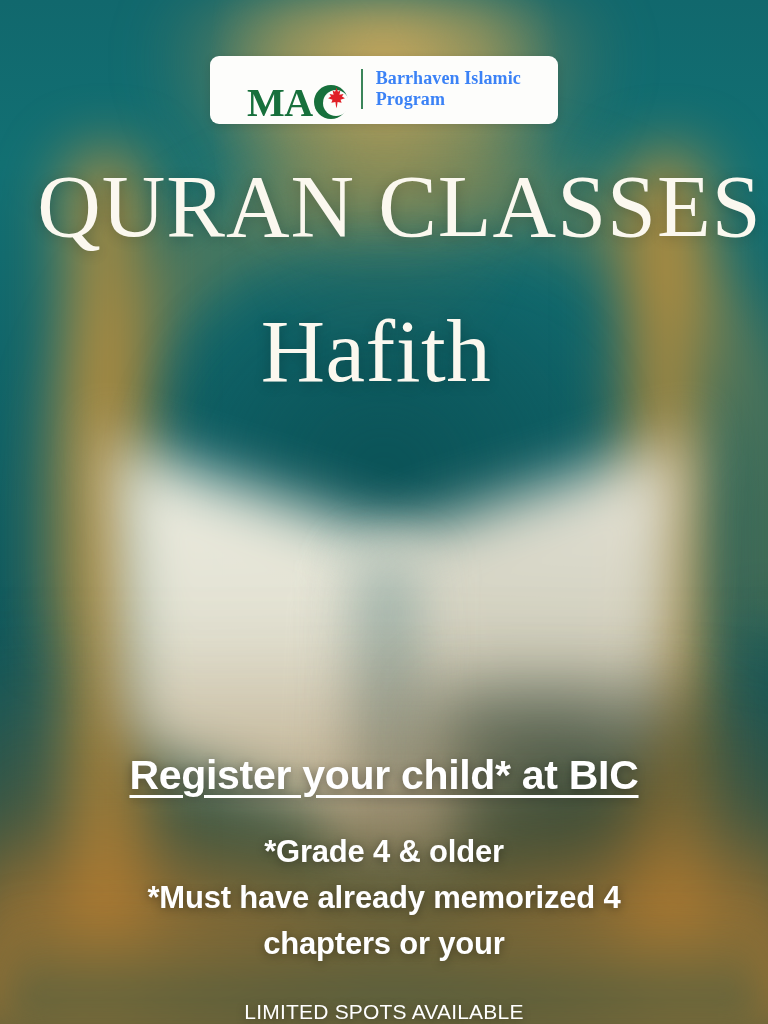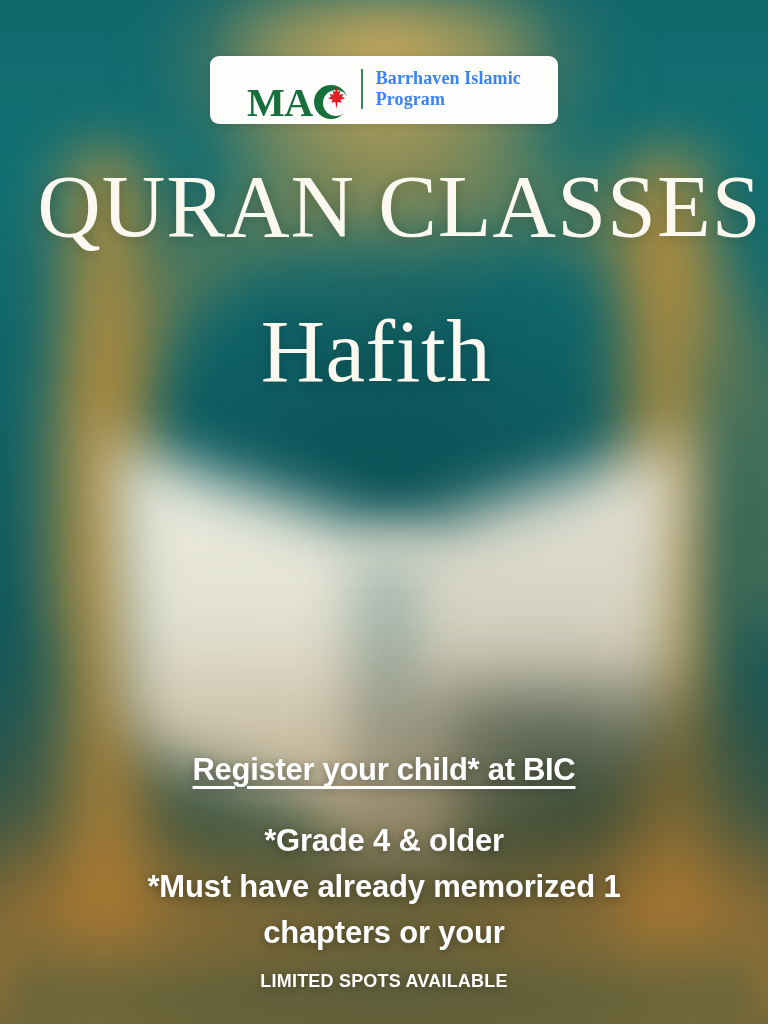--- a/index.html
+++ b/index.html
@@ -343,44 +343,44 @@
     left: 0;
     right: 0;
     top: 752px;
     text-align: center;
     color: #ffffff;
   }
 
   .cta-line {
     font-family: "Liberation Sans", sans-serif;
     font-weight: 700;
-    font-size: 31px;
+    font-size: 41px;
     letter-spacing: -0.3px;
     text-decoration: underline;
     text-underline-offset: 6px;
     text-decoration-thickness: 3px;
     text-shadow: 0 2px 10px rgba(0,0,0,0.35);
   }
 
   .req-lines {
     margin-top: 30px;
     font-family: "Liberation Sans", sans-serif;
     font-weight: 700;
     font-size: 31px;
     line-height: 1.49;
     letter-spacing: -0.2px;
     text-shadow: 0 2px 10px rgba(0,0,0,0.35);
   }
   .req-lines span { display: block; }
 
   .limited-line {
-    margin-top: 14px;
+    margin-top: 32px;
     font-family: "Liberation Sans", sans-serif;
-    font-weight: 700;
-    font-size: 18px;
+    font-weight: 400;
+    font-size: 21px;
     letter-spacing: 0.2px;
     text-shadow: 0 2px 10px rgba(0,0,0,0.35);
   }
 </style>
 </head>
 <body>
 
 <div class="poster">
 
   <div class="bg-layer bg-base"></div>
@@ -427,21 +427,21 @@
     <div class="subhead">
       <span>Hafith</span>
     </div>
 
     <div class="info-block">
 
       <div class="cta-line">Register your child* at BIC</div>
 
       <div class="req-lines">
         <span>*Grade 4 &amp; older</span>
-        <span>*Must have already memorized 1</span>
+        <span>*Must have already memorized 4</span>
         <span>chapters or your</span>
       </div>
 
       <div class="limited-line">LIMITED SPOTS AVAILABLE</div>
 
     </div>
 
   </div>
 </div>
 

